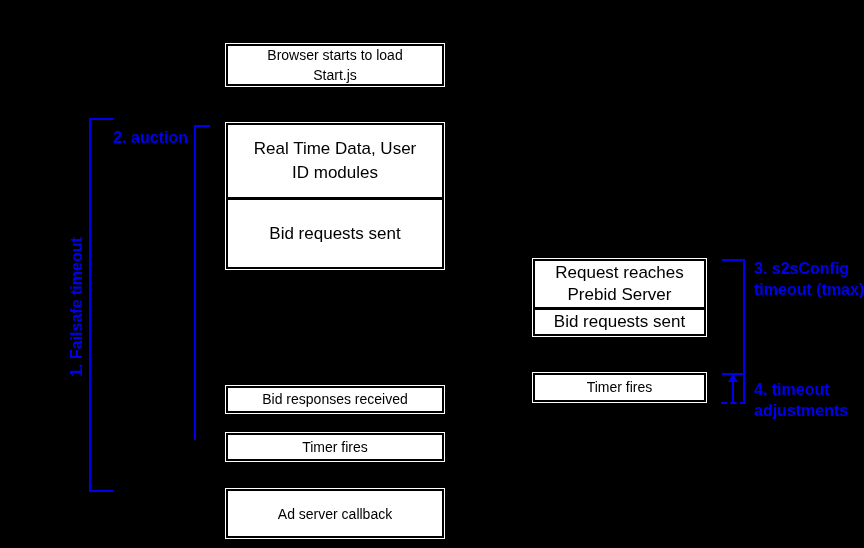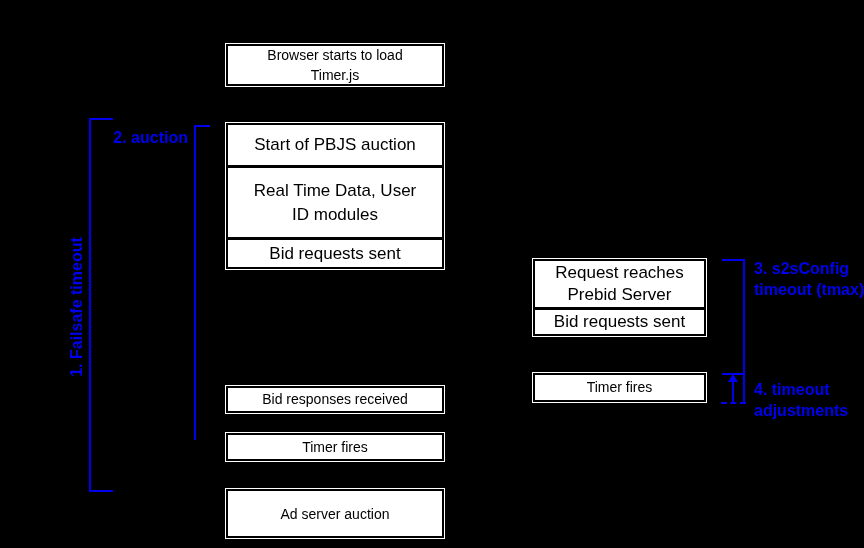--- a/index.html
+++ b/index.html
@@ -128,46 +128,43 @@
   .cell-server-bidsent { flex: 1; }
   .box-server-timer { left: 533px; top: 373px; width: 173px; height: 29px; }
 </style>
 </head>
 <body>
 
 <div class="stage">
 
   <div class="node box-browser">
     <span class="text-line">Browser starts to load</span>
-    <span class="text-line">Timer.js</span>
+    <span class="text-line">Start.js</span>
   </div>
 
   <div class="group grp-auction">
-    <div class="cell cell-start">
-      <span class="text-line">Start of PBJS auction</span>
-    </div>
     <div class="cell cell-pre">
       <span class="text-line">Real Time Data, User</span>
       <span class="text-line">ID modules</span>
     </div>
     <div class="cell cell-bidsent">
       <span class="text-line">Bid requests sent</span>
     </div>
   </div>
 
   <div class="node box-responses">
     <span class="text-line">Bid responses received</span>
   </div>
 
   <div class="node box-timer">
     <span class="text-line">Timer fires</span>
   </div>
 
   <div class="node box-adserver">
-    <span class="text-line">Ad server auction</span>
+    <span class="text-line">Ad server callback</span>
   </div>
 
   <div class="group grp-server">
     <div class="cell cell-reach">
       <span class="text-line">Request reaches</span>
       <span class="text-line">Prebid Server</span>
     </div>
     <div class="cell cell-server-bidsent">
       <span class="text-line">Bid requests sent</span>
     </div>

